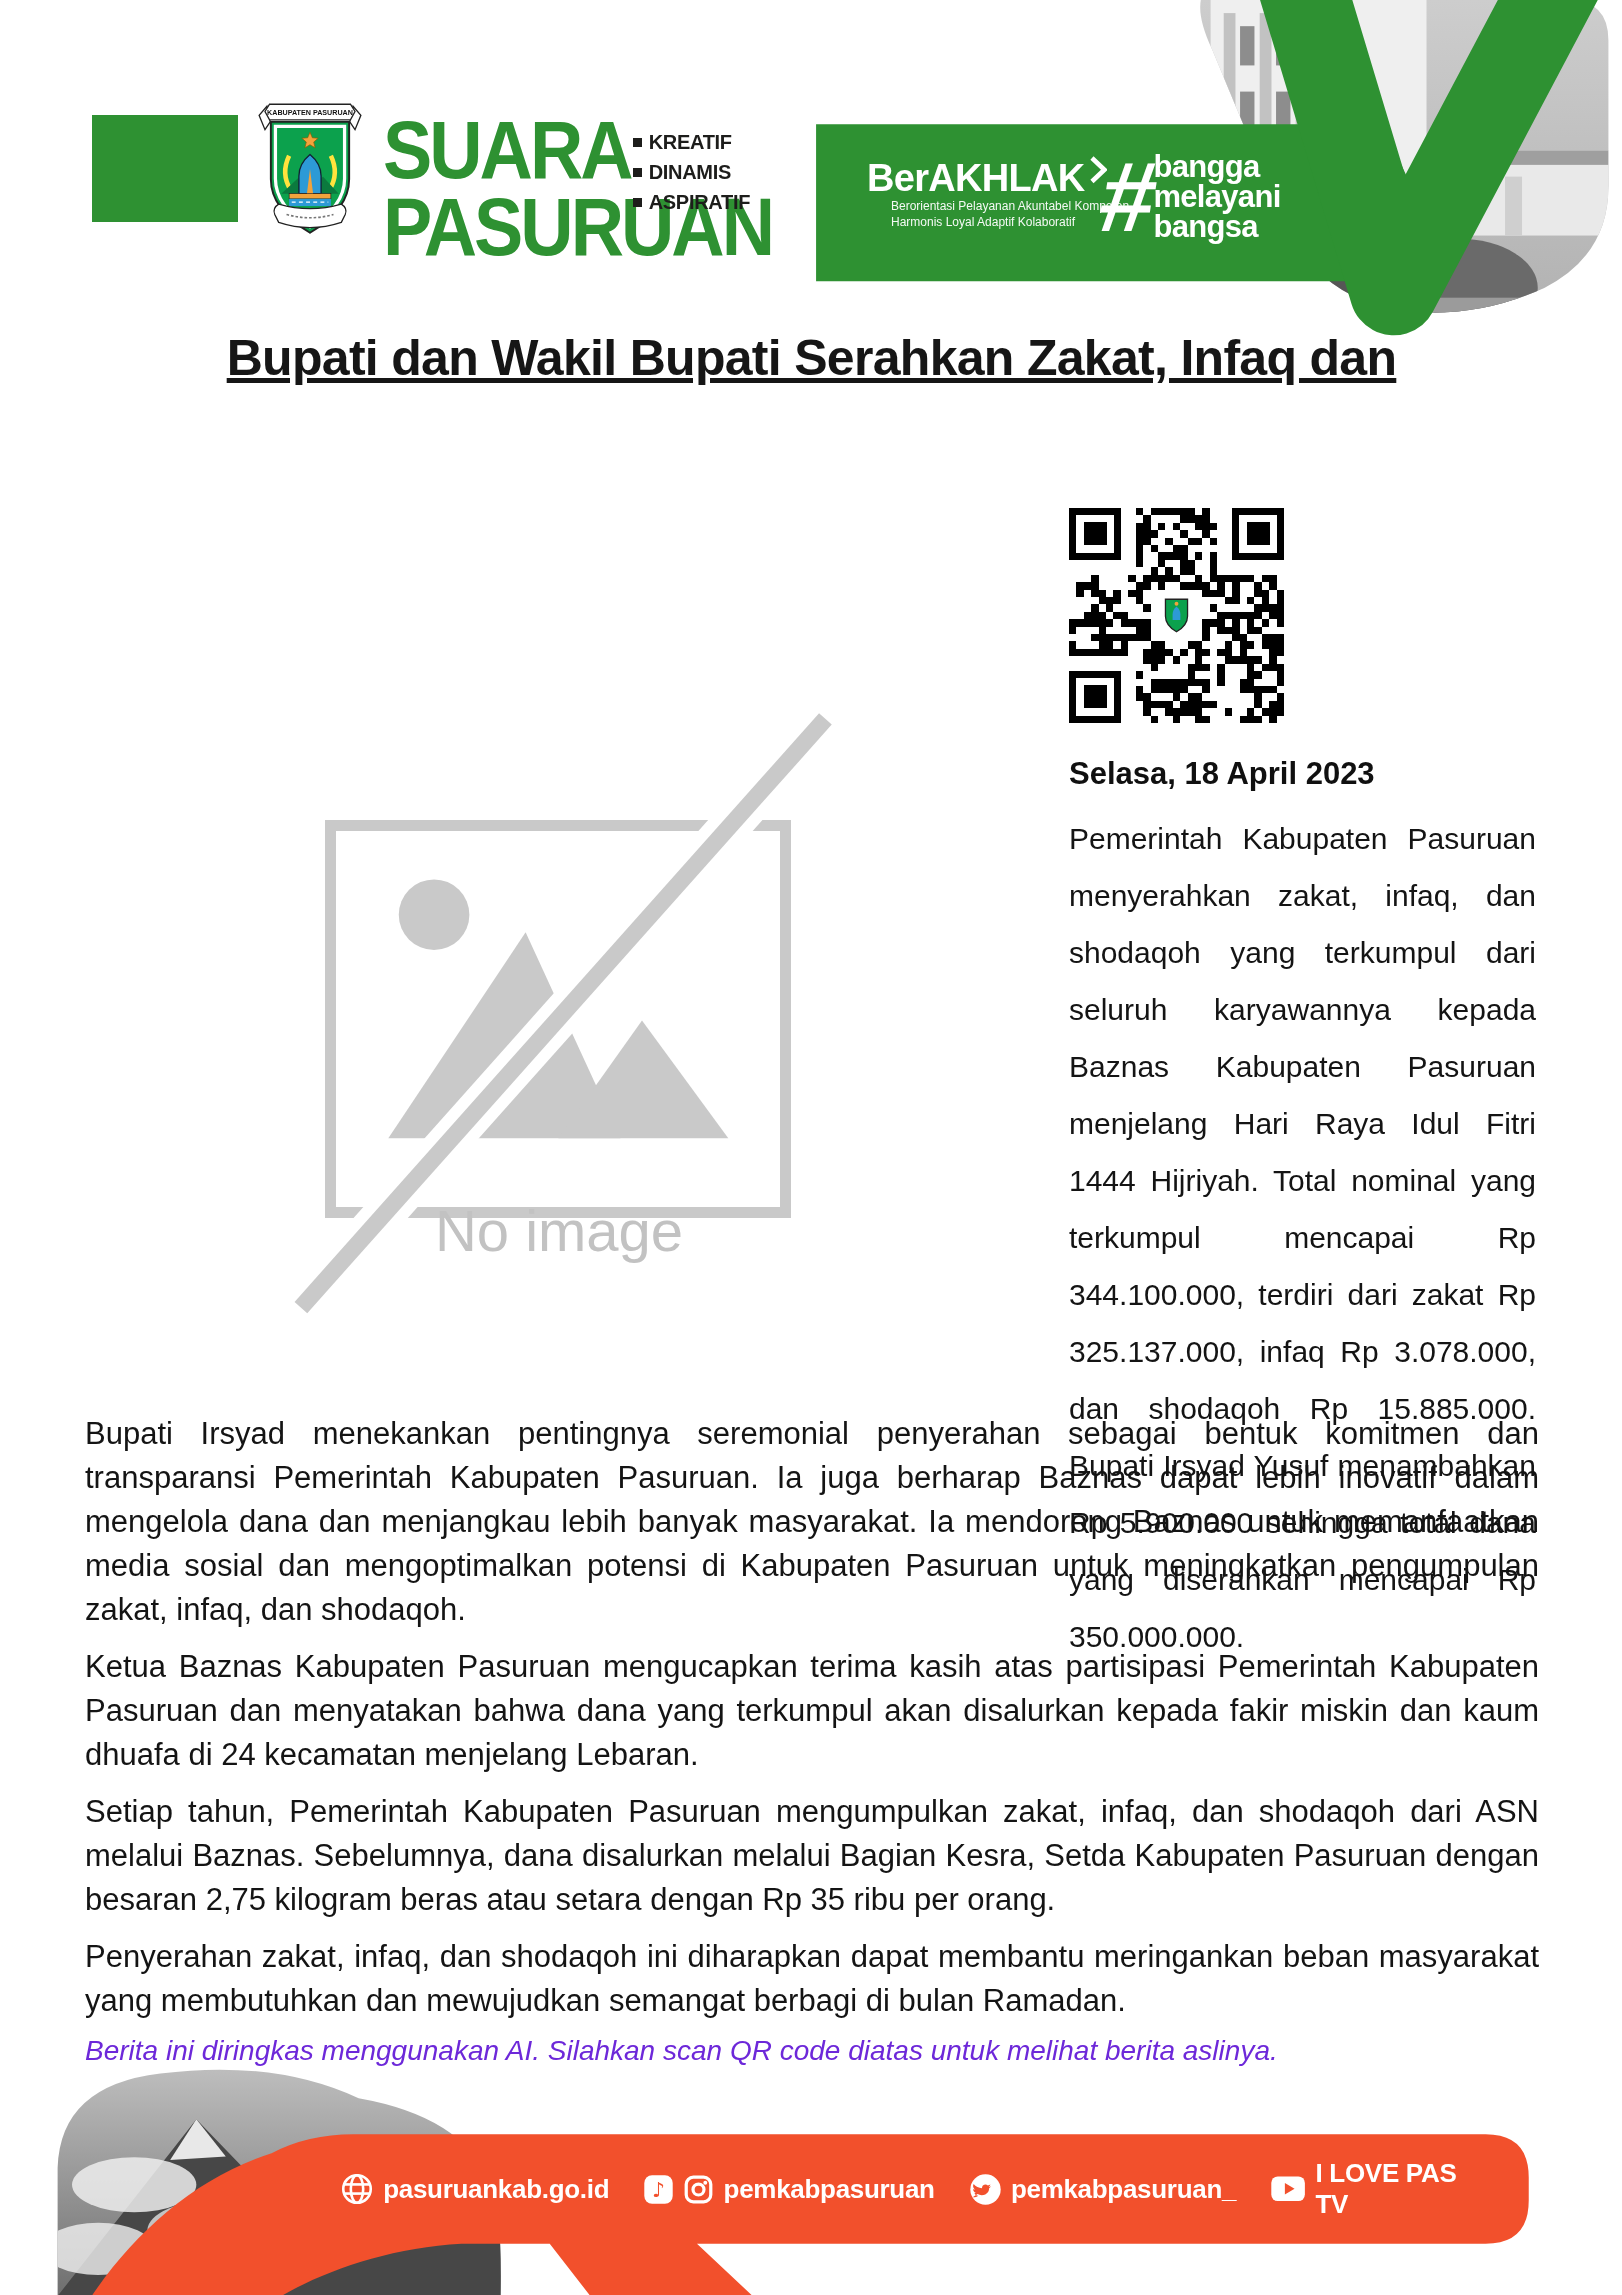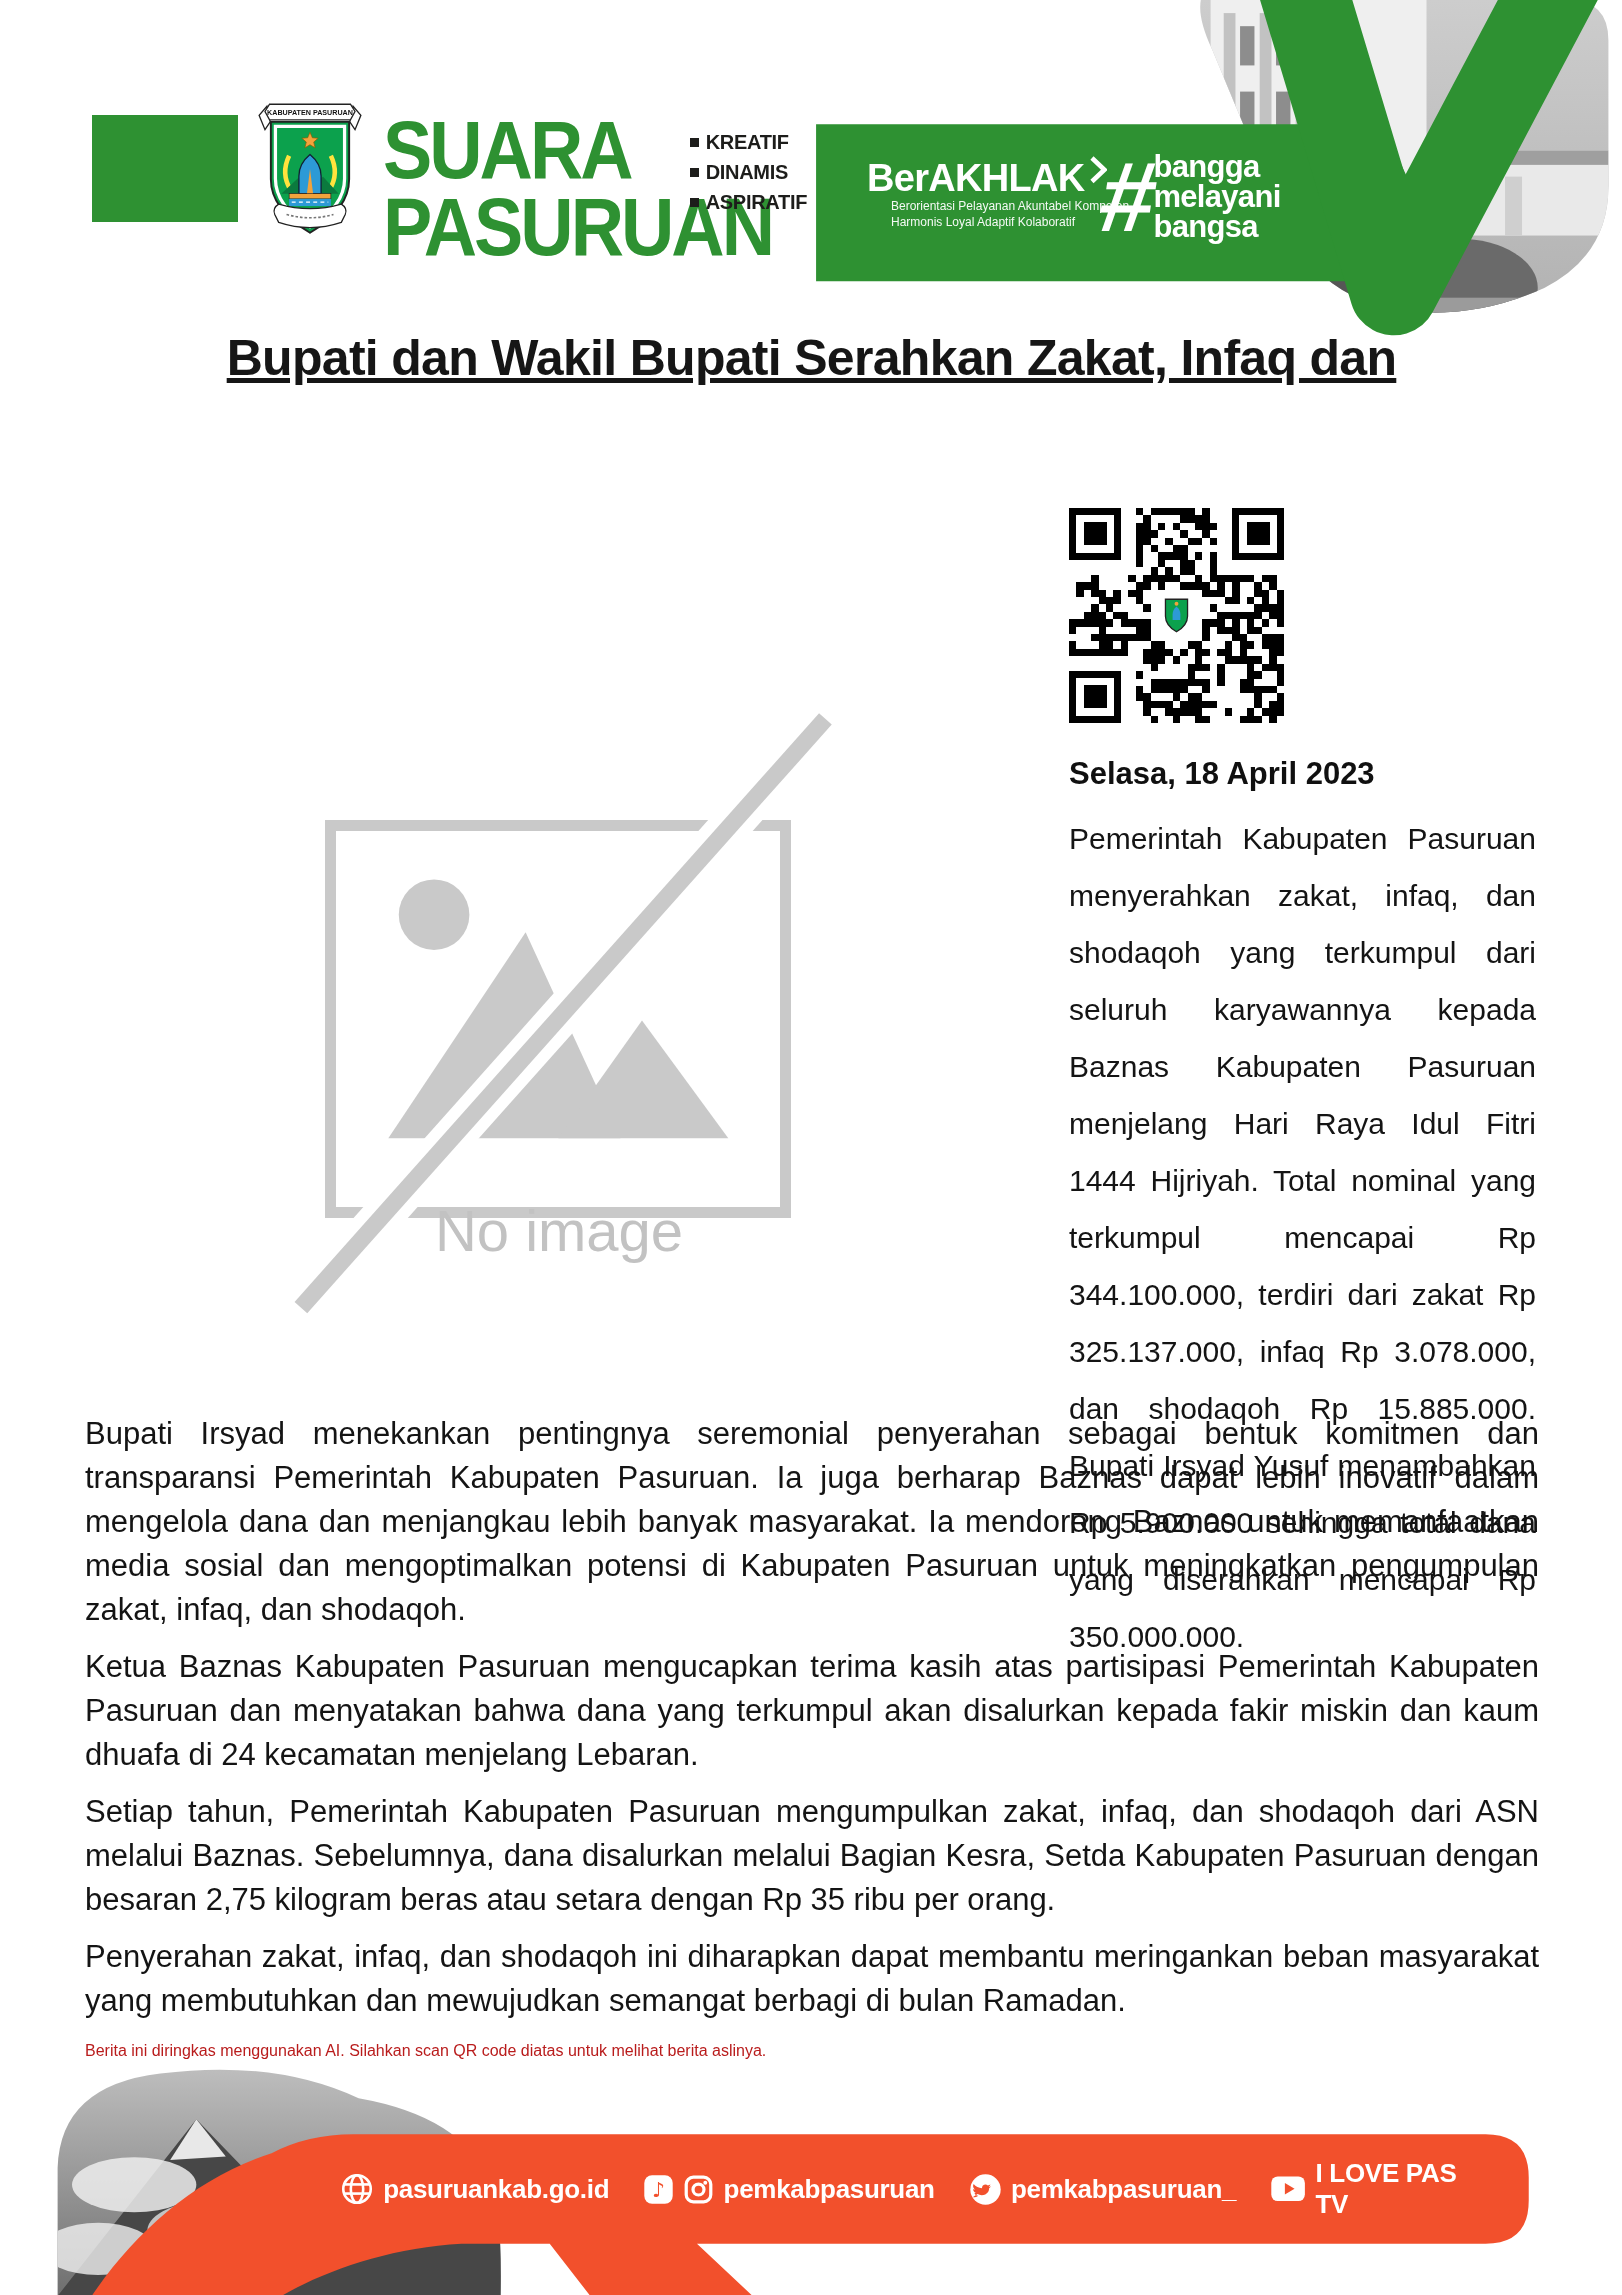--- a/index.html
+++ b/index.html
@@ -5,21 +5,21 @@
   html,body{margin:0;padding:0;background:#fff;}
   .page{position:relative;width:1623px;height:2295px;background:#fff;overflow:hidden;
         font-family:"Liberation Sans",sans-serif;color:#141414;}
 
   
   .hero{position:absolute;left:0;top:0;z-index:1;}
   .green-rect{position:absolute;left:92px;top:115px;width:146px;height:107px;background:#2E9132;z-index:2;}
   .crest{position:absolute;left:255px;top:101px;z-index:3;}
   .brand{position:absolute;left:383px;top:111px;z-index:3;color:#2E9132;font-weight:700;
          font-size:82px;line-height:77px;letter-spacing:-3.3px;transform:scaleX(.9);transform-origin:left top;}
-  .tagline{position:absolute;left:690px;top:131px;z-index:3;display:flex;flex-direction:column;gap:7.2px;}
+  .tagline{position:absolute;left:633px;top:131px;z-index:3;display:flex;flex-direction:column;gap:7.2px;}
   .trow{display:flex;align-items:center;gap:6.5px;}
   .tsq{width:9.2px;height:9.2px;background:#1d1d1b;display:inline-block;}
   .ttxt{font-size:20px;font-weight:700;color:#1d1d1b;letter-spacing:-0.3px;}
   .berakhlak{position:absolute;left:867px;top:159px;z-index:3;color:#fff;}
   .bk-row{display:flex;align-items:flex-start;gap:5.2px;}
   .bk-title{font-size:38px;font-weight:700;letter-spacing:-0.7px;line-height:39px;}
   .bk-sub{font-size:12px;line-height:14.4px;margin-top:1.3px;opacity:.95;padding-left:24px;}
   .bangga{position:absolute;left:1101px;top:148px;z-index:3;color:#fff;display:flex;align-items:center;}
   .hash{font-size:99px;font-weight:700;line-height:98px;transform:skewX(-8deg);margin-right:-2.6px;}
   .bg-lines{font-size:31px;font-weight:700;line-height:30px;letter-spacing:-0.7px;}
@@ -40,21 +40,21 @@
   .lead{position:absolute;left:1069px;top:810px;width:467px;font-size:30px;line-height:57px;
         text-align:justify;z-index:2;}
   .noimg-frame{position:absolute;left:325px;top:820px;width:466px;height:398px;
                border:11.8px solid #c9c9c9;box-sizing:border-box;z-index:1;}
   .slash{position:absolute;left:281px;top:681px;z-index:2;}
   .noimg-label{position:absolute;left:281px;top:1197px;width:556px;text-align:center;
                font-size:58px;color:#c2c2c2;z-index:2;}
   .bodytext{position:absolute;left:85px;top:1412px;width:1454px;font-size:31px;line-height:44px;
             text-align:justify;z-index:2;}
   .bodytext p{margin:0 0 13px 0;}
-  .footnote{font-size:16px;line-height:30px;color:#b91c1c;margin-top:5.2px !important;
+  .footnote{font-style:italic;font-size:28px;line-height:30px;color:#6d28d9;margin-top:5.2px !important;
             text-align:left;}
 
   
   .footsvg{position:absolute;left:0;top:2029px;z-index:3;}
   .footrow{position:absolute;left:340px;top:2158px;width:1152px;height:62px;z-index:4;
            display:flex;align-items:center;gap:34px;color:#fff;}
   .fitem{display:flex;align-items:center;gap:9.2px;font-size:26px;font-weight:700;letter-spacing:-0.3px;}
 </style>
 </head>
 <body>

